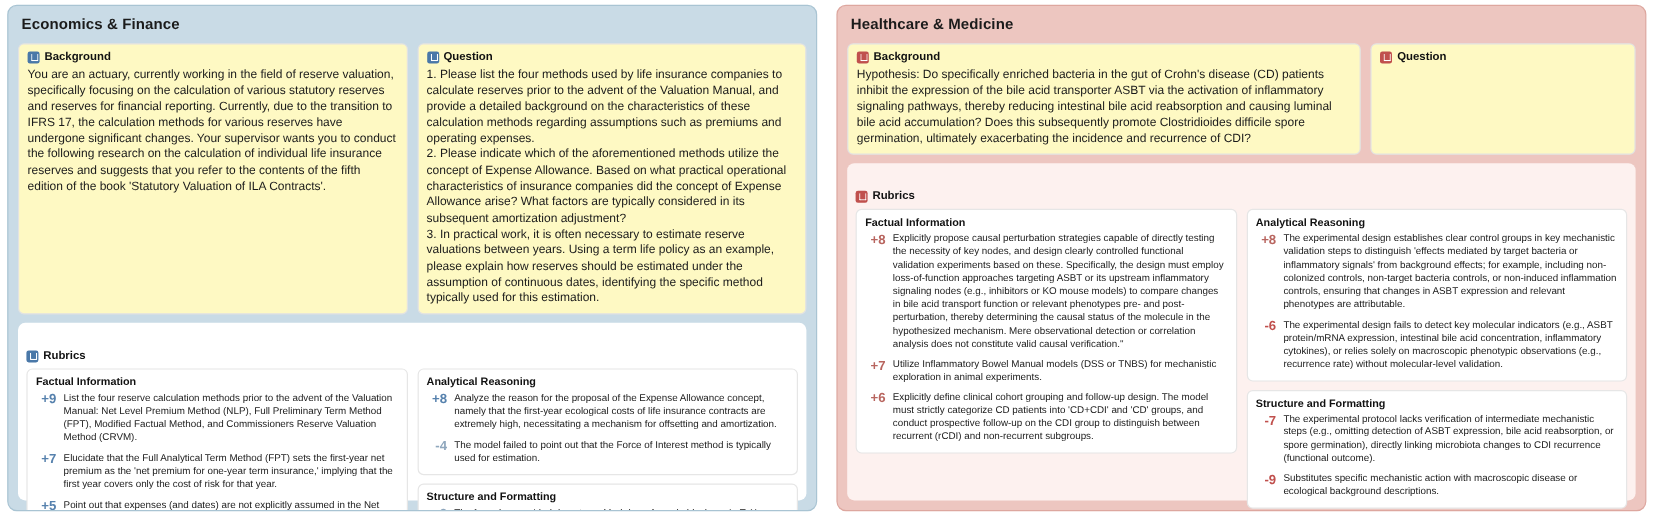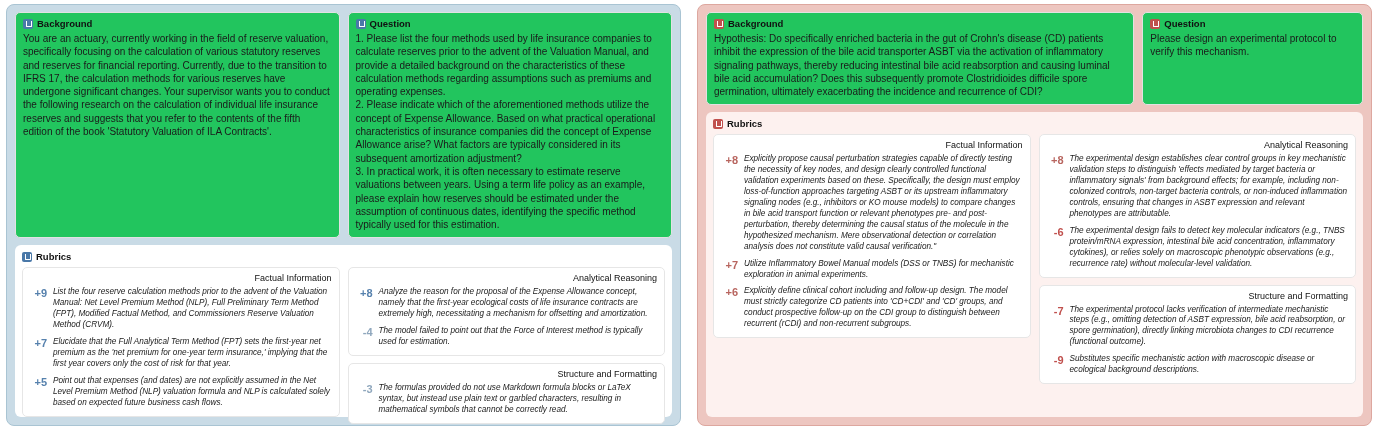--- a/index.html
+++ b/index.html
@@ -33,21 +33,21 @@
     border: 1px solid #dda79f;
   }
   .panel-title {
     font-size: 12.5px;
     font-weight: bold;
     color: #1b1b1b;
     padding: 1px 2px 2px 3px;
     letter-spacing: 0.1px;
   }
   .card {
-    background: #22c55e;
+    background: #fef9c3;
     border-radius: 5px;
     padding: 5px 7px 6px 7px;
     border: 1px solid #e2e2e2;
   }
   .card-head {
     display: flex;
     align-items: center;
     gap: 4px;
     margin-bottom: 3px;
   }
@@ -94,23 +94,23 @@
     min-width: 0;
   }
   .sub-card {
     background: #ffffff;
     border-radius: 5px;
     border: 1px solid #e6e6e6;
     padding: 5px 7px 7px 7px;
   }
   .sub-title {
     font-size: 9px;
-    font-weight: normal;
+    font-weight: bold;
     color: #111;
-    text-align: right;
+    text-align: left;
     margin-bottom: 4px;
   }
   .item {
     display: flex;
     gap: 6px;
     align-items: flex-start;
     margin-bottom: 6px;
   }
   .item:last-child { margin-bottom: 0; }
   .score {
@@ -123,25 +123,24 @@
   }
   .score.pos-blue { color: #5681ad; }
   .score.neg-blue { color: #8fa7bd; }
   .score.pos-red  { color: #b8655f; }
   .score.neg-red  { color: #c0504d; }
   .item-text {
     font-size: 8.2px;
     line-height: 1.33;
     color: #1a1a1a;
     flex: 1 1 auto;
-    font-style: italic;
   }
   .rubrics-outer {
     border-radius: 6px;
-    padding: 6px 7px 7px 7px;
+    padding: 22px 7px 7px 7px;
     flex: 1 1 auto;
     min-height: 0;
     display: flex;
     flex-direction: column;
   }
   .rubrics-outer.blue { background: #ffffff; }
   .rubrics-outer.red  { background: #fdf1ef; }
   .rubrics-head {
     display: flex;
     align-items: center;
@@ -153,20 +152,21 @@
   .qa-row-red { display: flex; gap: 8px; }
   .qa-row-red .bg-card { flex: 1 1 66%; }
   .qa-row-red .q-card  { flex: 1 1 34%; }
 </style>
 </head>
 <body>
 
 <div class="page">
 
   <section class="panel blue">
+    <div class="panel-title">Economics &amp; Finance</div>
 
     <div class="qa-row-blue">
       <div class="card">
         <div class="card-head">
           <span class="badge blue"></span>
           <span class="card-title">Background</span>
         </div>
         <div class="body-text">You are an actuary, currently working in the field of reserve valuation, specifically focusing on the calculation of various statutory reserves and reserves for financial reporting. Currently, due to the transition to IFRS 17, the calculation methods for various reserves have undergone significant changes. Your supervisor wants you to conduct the following research on the calculation of individual life insurance reserves and suggests that you refer to the contents of the fifth edition of the book 'Statutory Valuation of ILA Contracts'.</div>
       </div>
       <div class="card">
@@ -224,35 +224,35 @@
               <span class="item-text">The formulas provided do not use Markdown formula blocks or LaTeX syntax, but instead use plain text or garbled characters, resulting in mathematical symbols that cannot be correctly read.</span>
             </div>
           </div>
         </div>
 
       </div>
     </div>
   </section>
 
   <section class="panel red">
+    <div class="panel-title">Healthcare &amp; Medicine</div>
 
     <div class="qa-row-red">
       <div class="card bg-card">
         <div class="card-head">
           <span class="badge red"></span>
           <span class="card-title">Background</span>
         </div>
         <div class="body-text">Hypothesis: Do specifically enriched bacteria in the gut of Crohn's disease (CD) patients inhibit the expression of the bile acid transporter ASBT via the activation of inflammatory signaling pathways, thereby reducing intestinal bile acid reabsorption and causing luminal bile acid accumulation? Does this subsequently promote Clostridioides difficile spore germination, ultimately exacerbating the incidence and recurrence of CDI?</div>
       </div>
       <div class="card q-card">
         <div class="card-head">
           <span class="badge red"></span>
           <span class="card-title">Question</span>
         </div>
-        <div class="body-text">Please design an experimental protocol to verify this mechanism.</div>
       </div>
     </div>
 
     <div class="rubrics-outer red">
       <div class="rubrics-head">
         <span class="badge red"></span>
         <span class="card-title">Rubrics</span>
       </div>
       <div class="rubric-wrap">
 
@@ -262,35 +262,35 @@
             <div class="item">
               <span class="score pos-red">+8</span>
               <span class="item-text">Explicitly propose causal perturbation strategies capable of directly testing the necessity of key nodes, and design clearly controlled functional validation experiments based on these. Specifically, the design must employ loss-of-function approaches targeting ASBT or its upstream inflammatory signaling nodes (e.g., inhibitors or KO mouse models) to compare changes in bile acid transport function or relevant phenotypes pre- and post-perturbation, thereby determining the causal status of the molecule in the hypothesized mechanism. Mere observational detection or correlation analysis does not constitute valid causal verification."</span>
             </div>
             <div class="item">
               <span class="score pos-red">+7</span>
               <span class="item-text">Utilize Inflammatory Bowel Manual models (DSS or TNBS) for mechanistic exploration in animal experiments.</span>
             </div>
             <div class="item">
               <span class="score pos-red">+6</span>
-              <span class="item-text">Explicitly define clinical cohort including and follow-up design. The model must strictly categorize CD patients into 'CD+CDI' and 'CD' groups, and conduct prospective follow-up on the CDI group to distinguish between recurrent (rCDI) and non-recurrent subgroups.</span>
+              <span class="item-text">Explicitly define clinical cohort grouping and follow-up design. The model must strictly categorize CD patients into 'CD+CDI' and 'CD' groups, and conduct prospective follow-up on the CDI group to distinguish between recurrent (rCDI) and non-recurrent subgroups.</span>
             </div>
           </div>
         </div>
 
         <div class="rubric-col">
           <div class="sub-card">
             <div class="sub-title">Analytical Reasoning</div>
             <div class="item">
               <span class="score pos-red">+8</span>
               <span class="item-text">The experimental design establishes clear control groups in key mechanistic validation steps to distinguish 'effects mediated by target bacteria or inflammatory signals' from background effects; for example, including non-colonized controls, non-target bacteria controls, or non-induced inflammation controls, ensuring that changes in ASBT expression and relevant phenotypes are attributable.</span>
             </div>
             <div class="item">
               <span class="score neg-red">-6</span>
-              <span class="item-text">The experimental design fails to detect key molecular indicators (e.g., TNBS protein/mRNA expression, intestinal bile acid concentration, inflammatory cytokines), or relies solely on macroscopic phenotypic observations (e.g., recurrence rate) without molecular-level validation.</span>
+              <span class="item-text">The experimental design fails to detect key molecular indicators (e.g., ASBT protein/mRNA expression, intestinal bile acid concentration, inflammatory cytokines), or relies solely on macroscopic phenotypic observations (e.g., recurrence rate) without molecular-level validation.</span>
             </div>
           </div>
           <div class="sub-card">
             <div class="sub-title">Structure and Formatting</div>
             <div class="item">
               <span class="score neg-red">-7</span>
               <span class="item-text">The experimental protocol lacks verification of intermediate mechanistic steps (e.g., omitting detection of ASBT expression, bile acid reabsorption, or spore germination), directly linking microbiota changes to CDI recurrence (functional outcome).</span>
             </div>
             <div class="item">
               <span class="score neg-red">-9</span>

